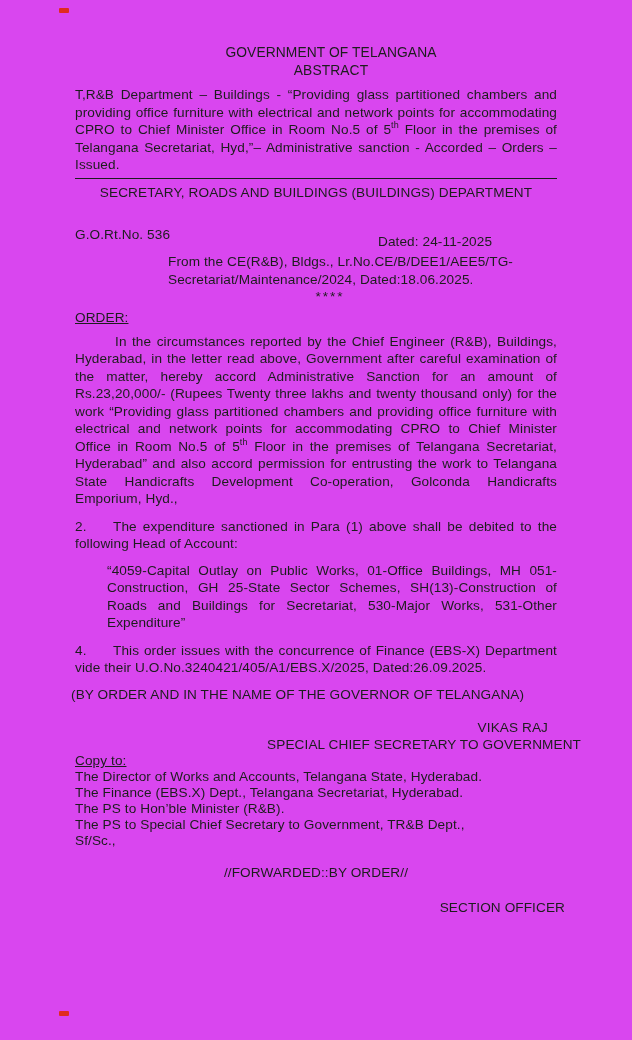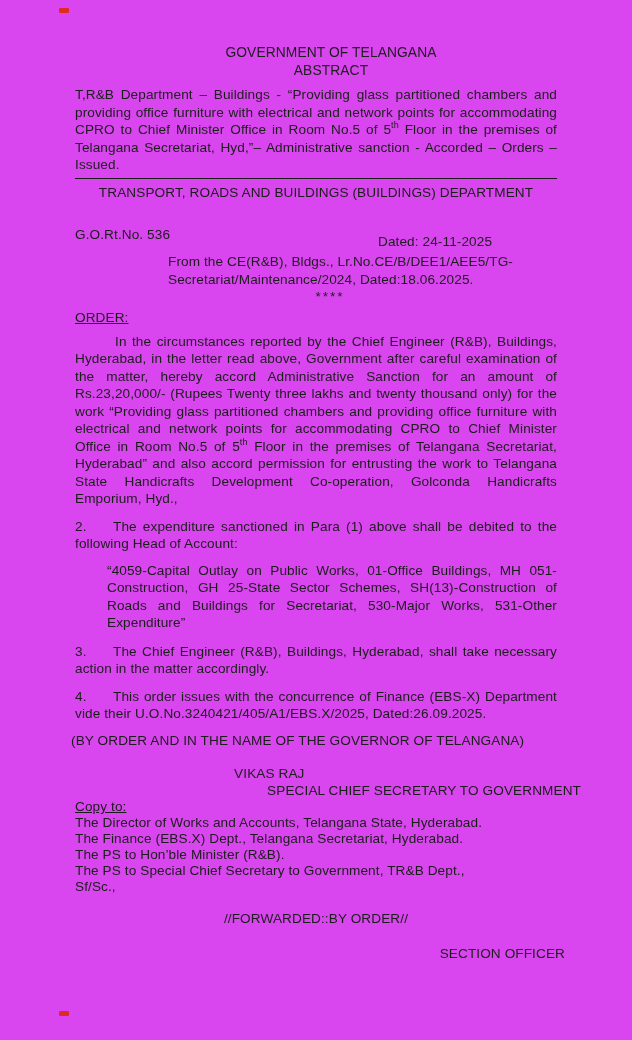--- a/index.html
+++ b/index.html
@@ -28,21 +28,21 @@
   .from-block { margin-top:9px; margin-left:93px; }
   .stars { margin-top:2px; text-align:center; transform:translateX(14px); letter-spacing:2px; line-height:14px; }
   .order-label { margin-top:5px; }
   .u { text-decoration:underline; }
   .para1 { margin-top:6px; text-indent:40px; }
   .npara { margin-top:10px; }
   .pnum { display:inline-block; width:38px; text-indent:0; }
   .quote { margin-top:9px; margin-left:32px; }
   .npara3 { margin-top:11px; }
   .by-order { margin-top:9px; margin-left:-4px; }
-  .sig { margin-top:17px; width:fit-content; margin-left:auto; margin-right:-24px; text-align:left; line-height:16.5px; }
+  .sig { margin-top:17px; width:fit-content; margin-left:auto; margin-right:-24px; text-align:right; line-height:16.5px; }
   .sig-name { position:relative; left:-33px; }
   .addr { line-height:16px; }
   .to-block { margin-top:7px; }
   .forwarded { margin-top:15px; text-align:center; }
   .officer { margin-top:17px; text-align:right; margin-right:-8px; }
   sup { font-size:9px; line-height:0; vertical-align:super; }
   .mark { position:absolute; left:59px; width:10px; height:5px; border-radius:1px; }
   .mark-top { top:8px; }
   .mark-bottom { top:1011px; }
 </style>
@@ -54,21 +54,21 @@
   <div class="mark mark-top" style="background: rgb(224, 43, 32);"></div>
   <div class="mark mark-bottom" style="background: rgb(224, 43, 32);"></div>
 
   <div class="center nudge title">GOVERNMENT OF TELANGANA</div>
   <div class="center nudge subtitle">ABSTRACT</div>
 
   <p class="abstract justified" style="margin:7px 0 0 0;"><span>T,R&amp;B Department – Buildings - “Providing glass partitioned chambers and providing office furniture with electrical and network points for accommodating CPRO to Chief Minister Office in Room No.5 of 5</span><sup>th</sup><span> Floor in the premises of Telangana Secretariat, Hyd,”– Administrative sanction - Accorded – Orders – Issued.</span></p>
 
   <div class="rule"></div>
 
-  <div class="center dept">TRANSPORT, ROADS AND BUILDINGS (BUILDINGS) DEPARTMENT</div>
+  <div class="center dept">SECRETARY, ROADS AND BUILDINGS (BUILDINGS) DEPARTMENT</div>
 
   <div class="go-line">
     <span>G.O.Rt.No. 536</span>
     <span class="go-date">Dated: 24-11-2025</span>
   </div>
 
   <div class="from-block">
     <div>From the CE(R&amp;B), Bldgs., Lr.No.CE/B/DEE1/AEE5/TG-</div>
     <div>Secretariat/Maintenance/2024, Dated:18.06.2025.</div>
   </div>
@@ -76,21 +76,20 @@
   <div class="stars">****</div>
 
   <div class="order-label"><span class="u">ORDER:</span></div>
 
   <p class="para1 justified" style="margin:6px 0 0 0;"><span>In the circumstances reported by the Chief Engineer (R&amp;B), Buildings, Hyderabad, in the letter read above, Government after careful examination of the matter, hereby accord Administrative Sanction for an amount of Rs.23,20,000/- (Rupees Twenty three lakhs and twenty thousand only) for the work “Providing glass partitioned chambers and providing office furniture with electrical and network points for accommodating CPRO to Chief Minister Office in Room No.5 of 5</span><sup>th</sup><span> Floor in the premises of Telangana Secretariat, Hyderabad”  and also accord permission for entrusting the work to Telangana State Handicrafts Development Co-operation, Golconda Handicrafts Emporium, Hyd.,</span></p>
 
   <p class="npara justified" style="margin:10px 0 0 0;"><span class="pnum">2.</span><span>The expenditure sanctioned in Para (1) above shall be debited to the following Head of Account:</span></p>
 
   <p class="quote justified" style="margin:9px 0 0 32px;">“4059-Capital Outlay on Public Works, 01-Office Buildings, MH 051-Construction, GH 25-State Sector Schemes, SH(13)-Construction of Roads and Buildings for Secretariat, 530-Major Works, 531-Other Expenditure”</p>
 
-  <p class="npara3 justified" style="margin:11px 0 0 0;"><span class="pnum">3.</span><span>The Chief Engineer (R&amp;B), Buildings, Hyderabad, shall take necessary action in the matter accordingly.</span></p>
 
   <p class="npara justified" style="margin:10px 0 8px 0;"><span class="pnum">4.</span><span>This order issues with the concurrence of Finance (EBS-X) Department vide their U.O.No.3240421/405/A1/EBS.X/2025, Dated:26.09.2025.</span></p>
 
   <div class="by-order">(BY ORDER AND IN THE NAME OF THE GOVERNOR OF TELANGANA)</div>
 
   <div class="sig">
     <div class="sig-name">VIKAS RAJ</div>
     <div>SPECIAL CHIEF SECRETARY TO GOVERNMENT</div>
   </div>
 

